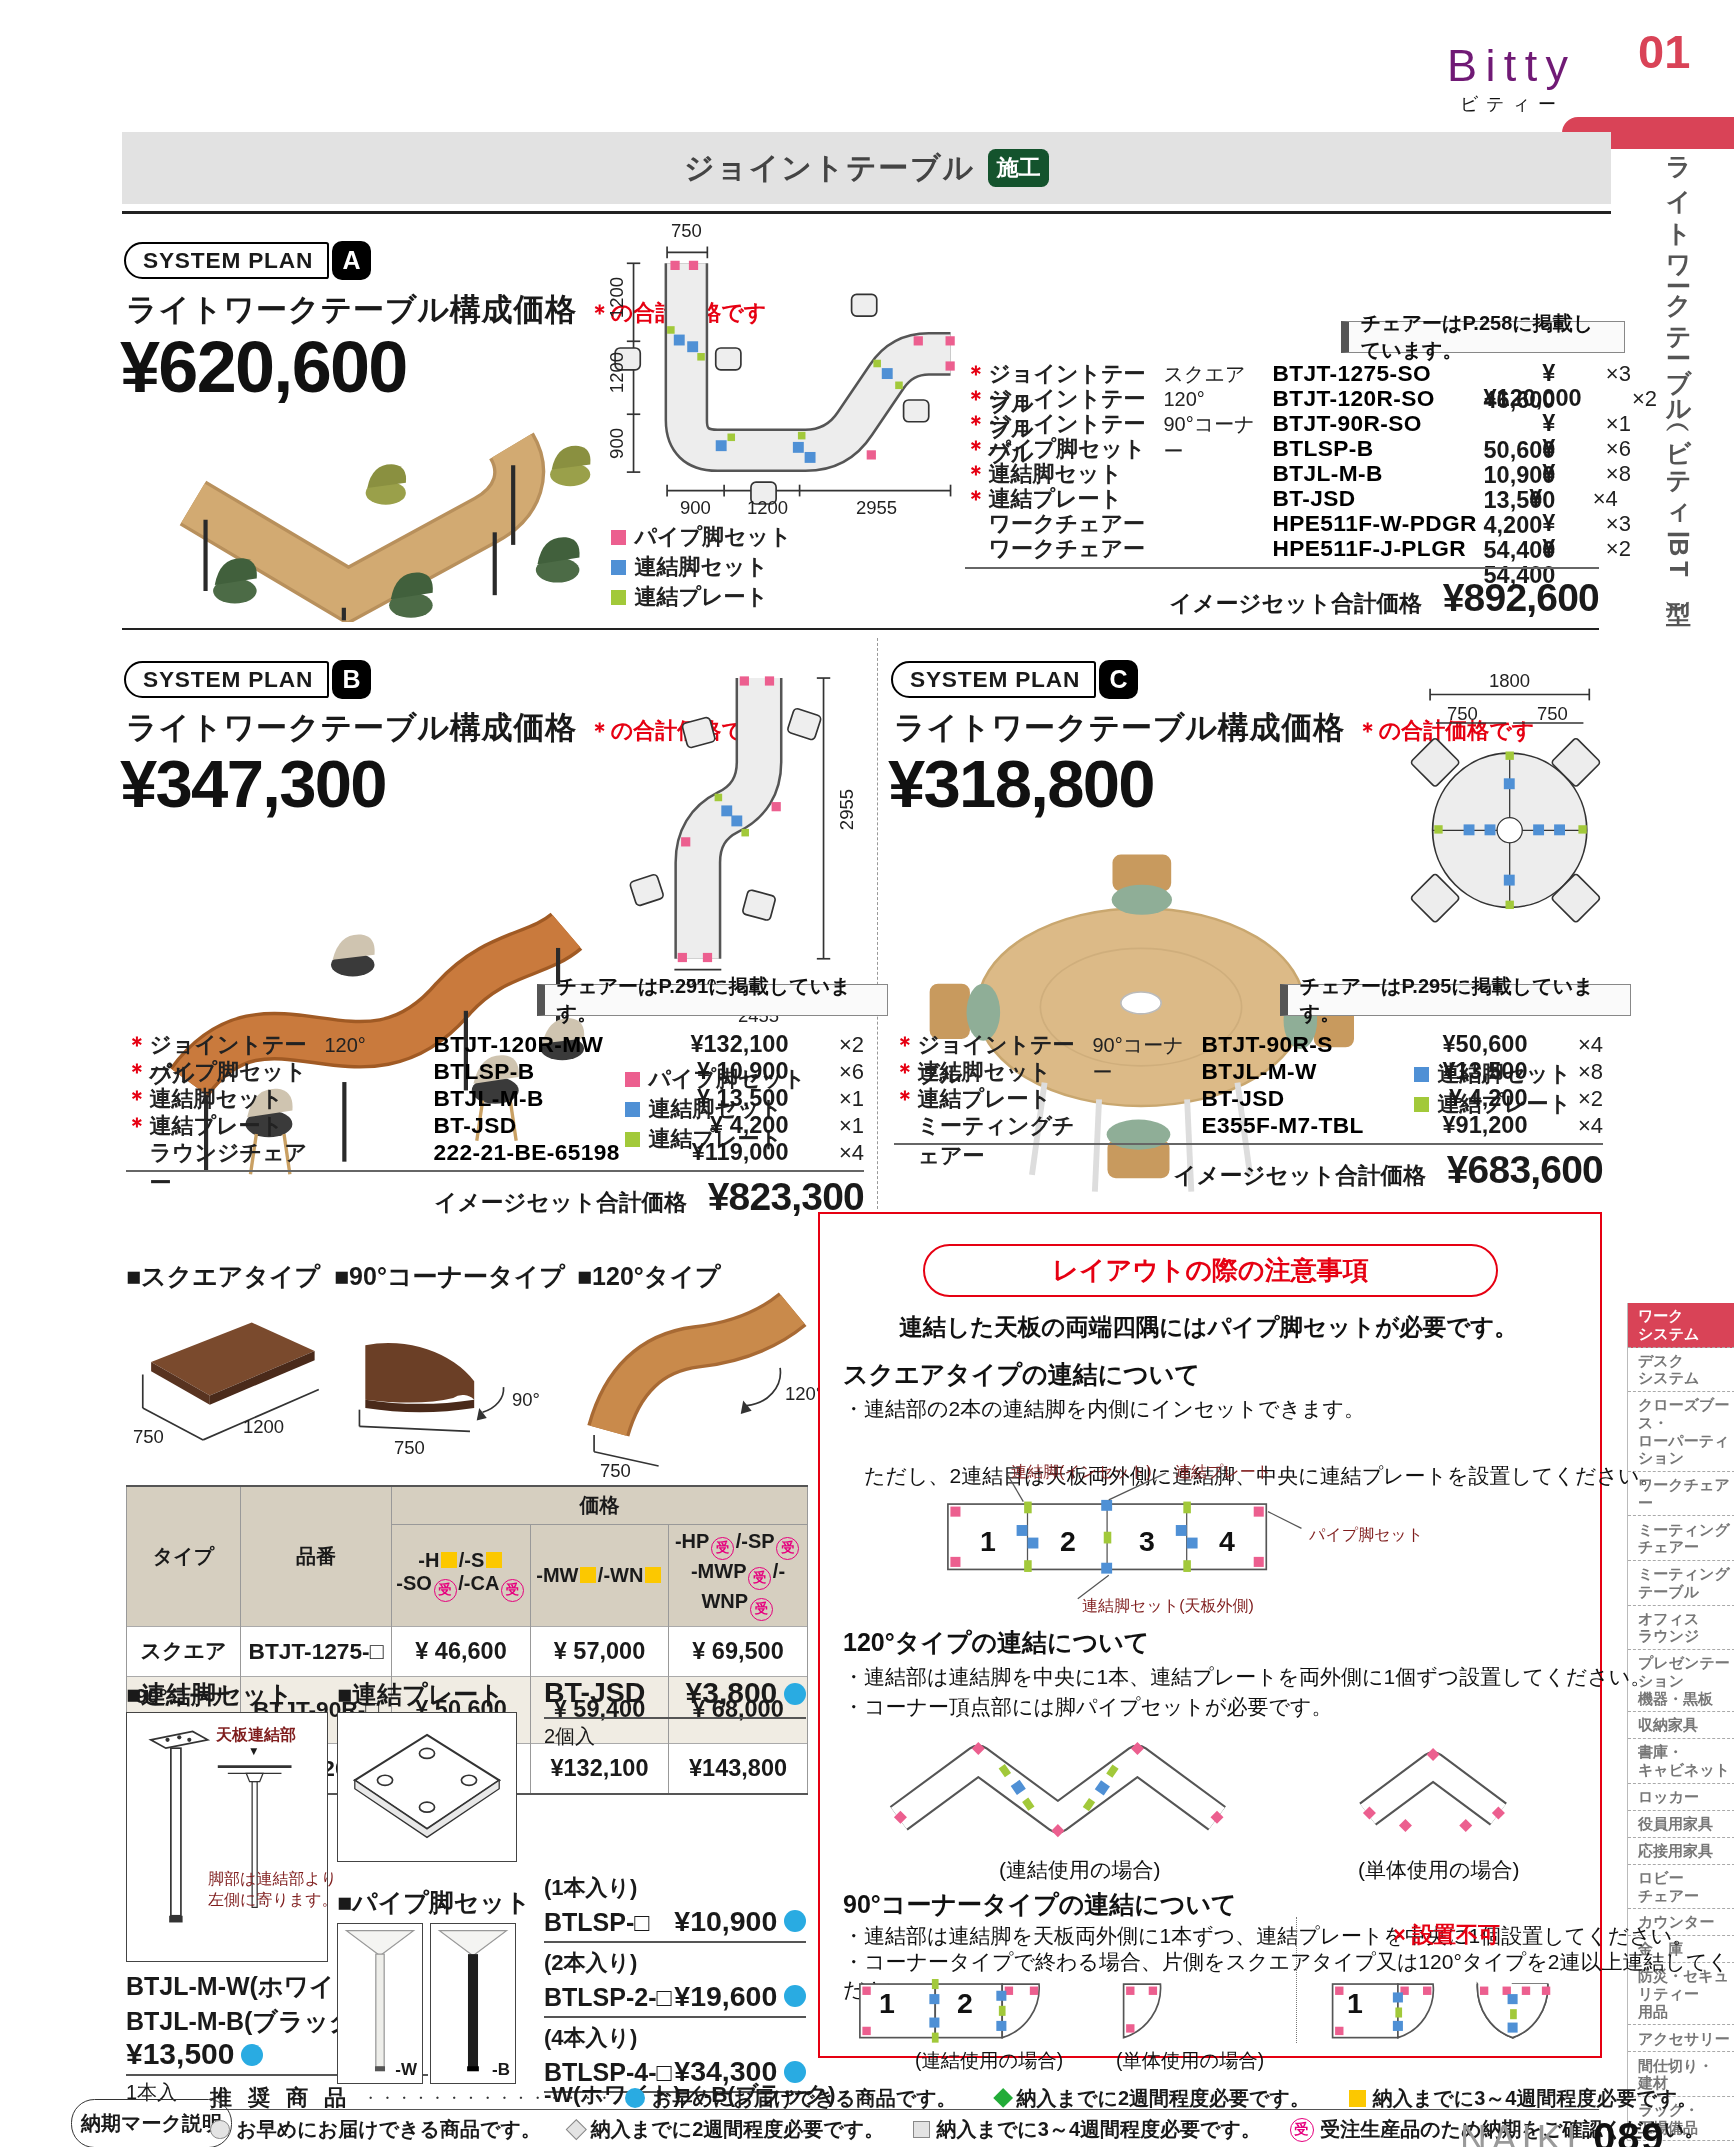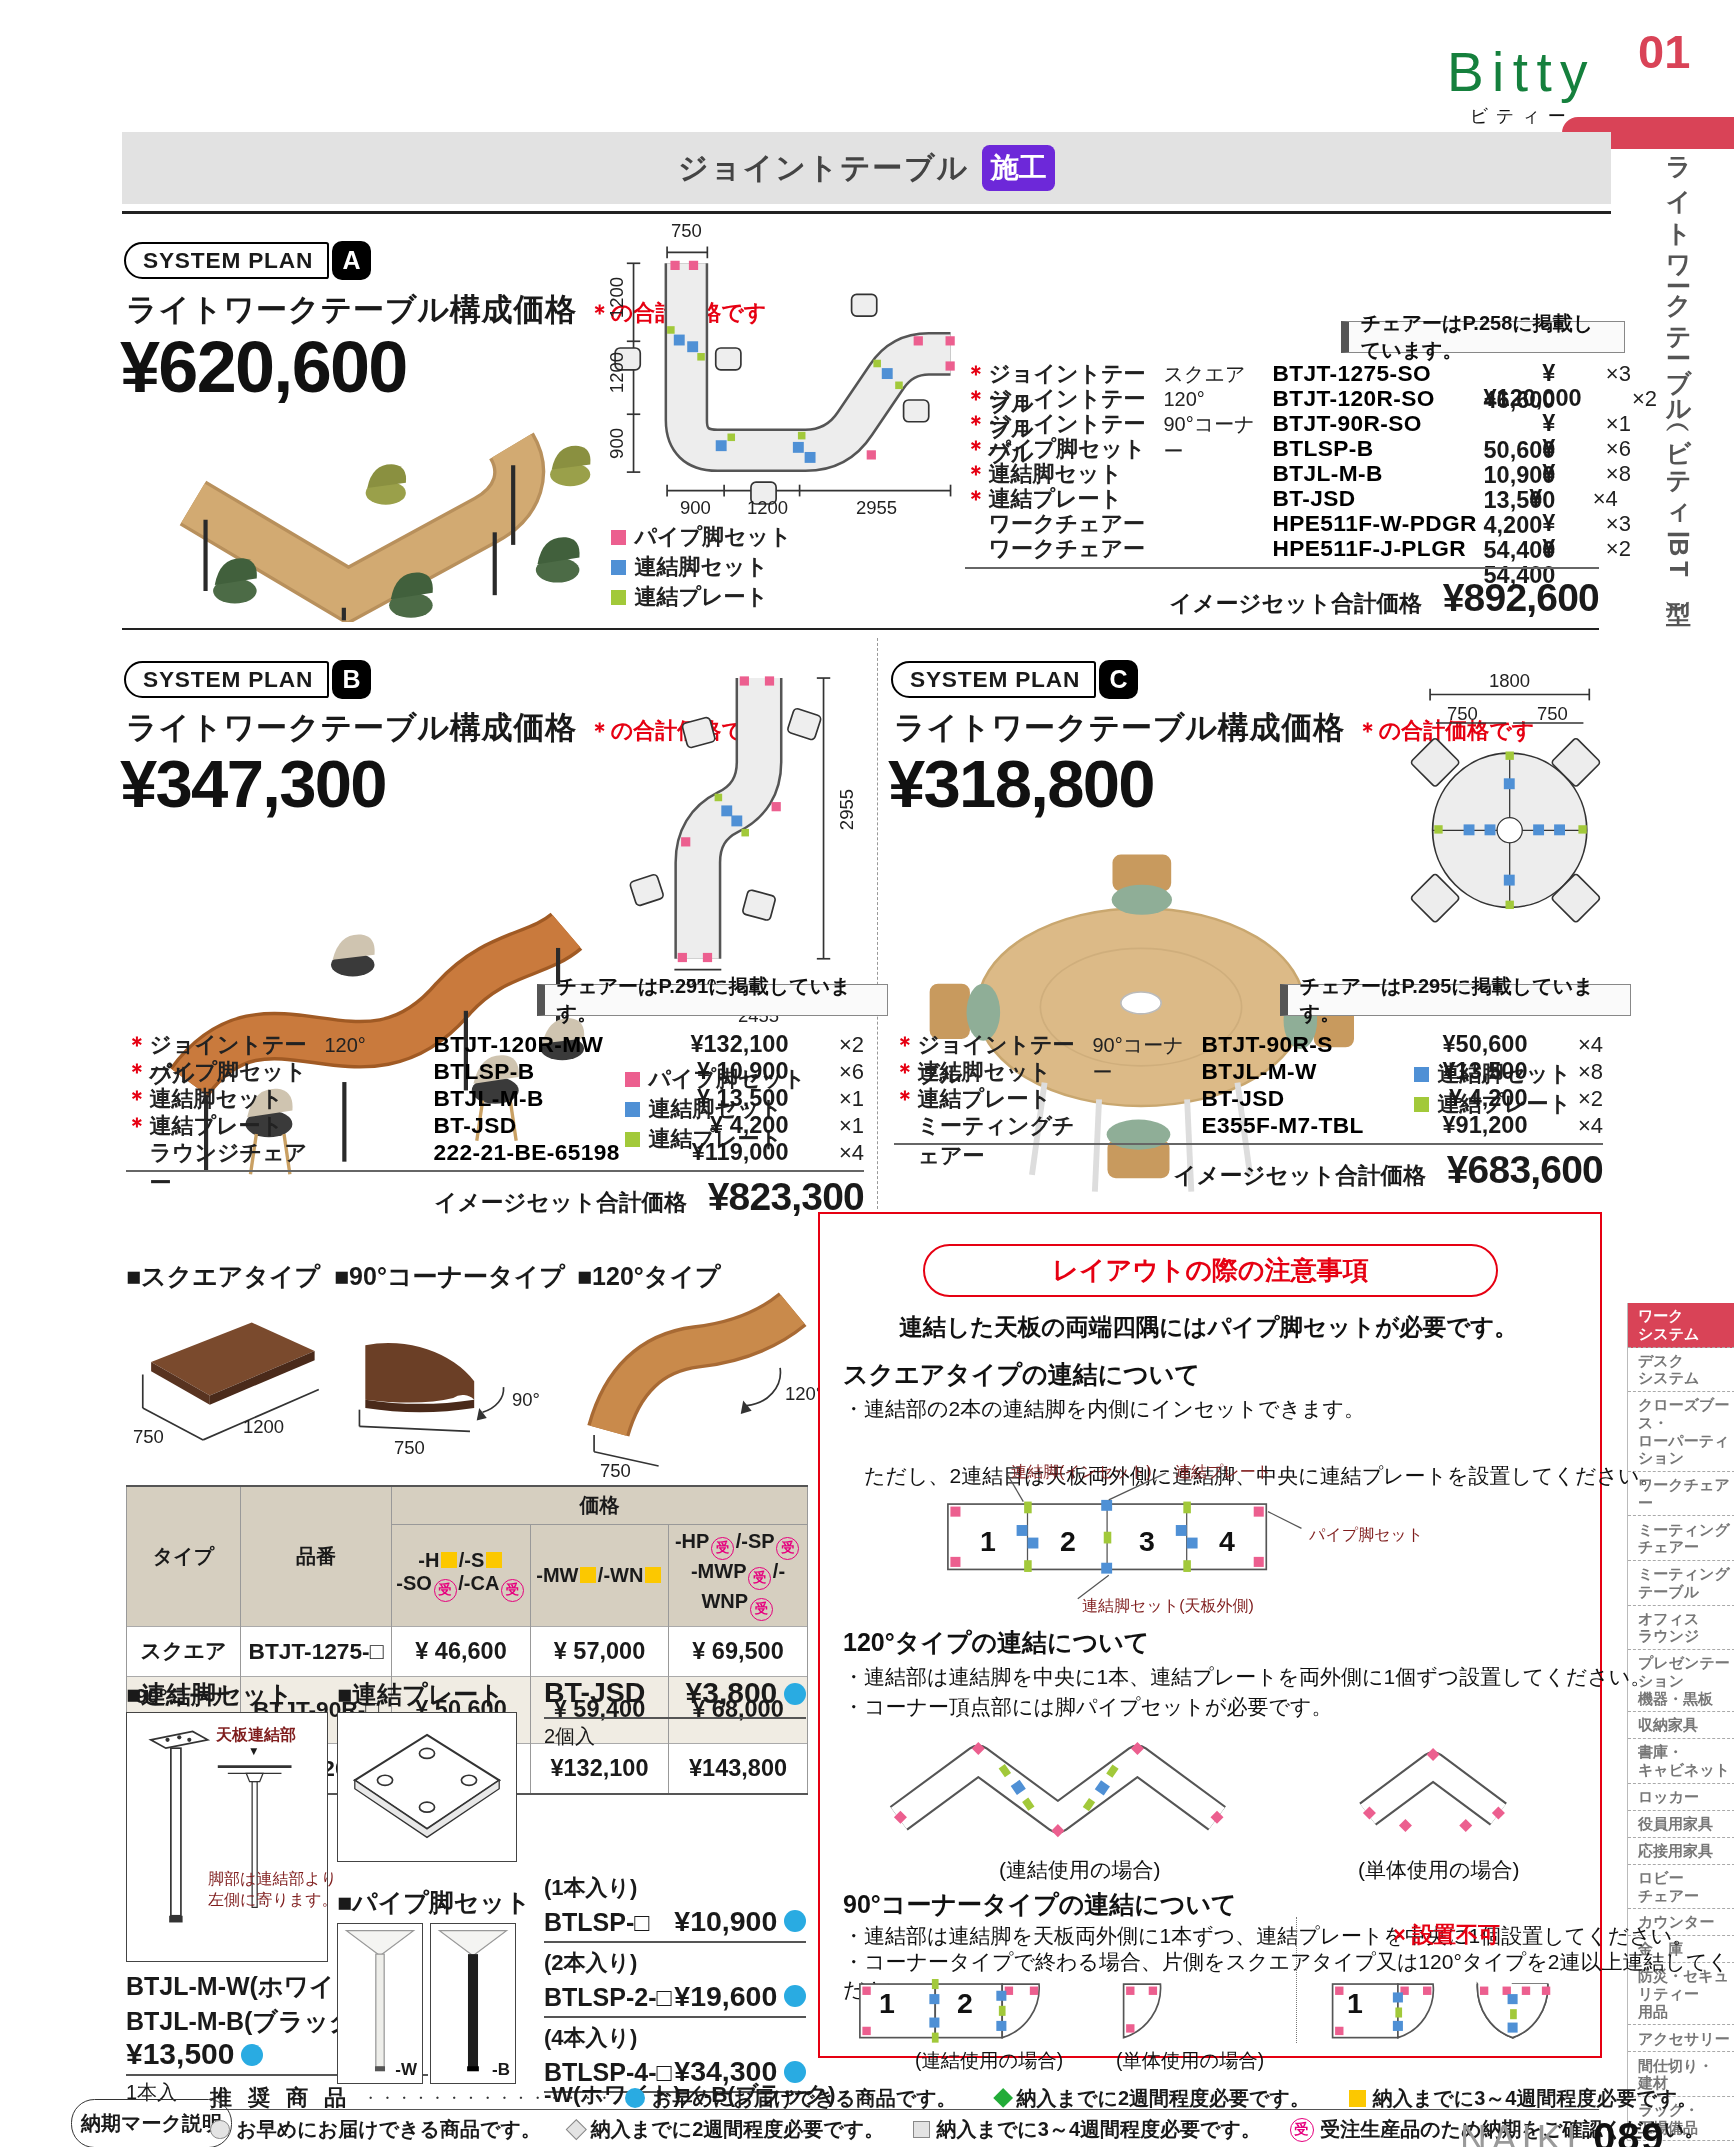--- a/index.html
+++ b/index.html
@@ -2,27 +2,27 @@
 <html style="font-size:13.4px"><head>
 <meta charset="utf-8">
 <style>
   html,body{margin:0;padding:0;background:#fff;}
   body{font-family:"Liberation Sans","DejaVu Sans",sans-serif;color:#1a1a1a;}
   #page{position:relative;width:1734px;height:2147px;background:#fff;overflow:hidden;}
   .abs{position:absolute;}
   .preline{white-space:pre-line;}
   .b{font-weight:bold;}
   
-  .logo{font-size:55px;letter-spacing:8.4px;font-weight:500;color:#15803d;}
+  .logo{font-size:45px;letter-spacing:8.4px;font-weight:500;color:#701a75;}
   .logo-sub{font-size:18px;letter-spacing:7.6px;color:#111;}
   .pageno{font-size:47px;font-weight:bold;color:#d94357;}
   .redtab{background:#d94357;border-radius:18.5px 0 0 18.5px;width:172px;height:32px;}
   .banner{background:#e2e2e2;display:flex;align-items:center;justify-content:center;gap:13.4px;}
   .banner-title{font-size:30px;font-weight:bold;color:#444;letter-spacing:1.7px;}
-  .sekou{background:#6d28d9;color:#fff;font-size:28px;font-weight:bold;padding:4.2px 8.4px;border-radius:7.6px;}
+  .sekou{background:#14532d;color:#fff;font-size:22px;font-weight:bold;padding:4.2px 8.4px;border-radius:7.6px;}
   .rule{background:#222;}
   
   .spbadge{display:flex;align-items:center;}
   .sp-pill{border:2.5px solid #000;border-radius:22px 3.4px 3.4px 22px;background:#fff;font-size:22.7px;font-weight:800;padding:3.4px 13.4px 3.4px 17px;letter-spacing:0.8px;}
   .sp-letter{background:#000;color:#fff;font-size:25px;font-weight:800;width:39px;height:39px;border-radius:10px;display:flex;align-items:center;justify-content:center;margin-left:3.4px;}
   .ptitle{font-size:31px;font-weight:bold;letter-spacing:0.8px;}
   .pnote{font-size:22px;font-weight:bold;color:#e60012;margin-left:11.7px;}
   .bigprice{font-size:72px;font-weight:800;letter-spacing:-1.7px;color:#111;}
   .bigprice2{font-size:67px;font-weight:800;letter-spacing:-1.7px;color:#111;}
   

